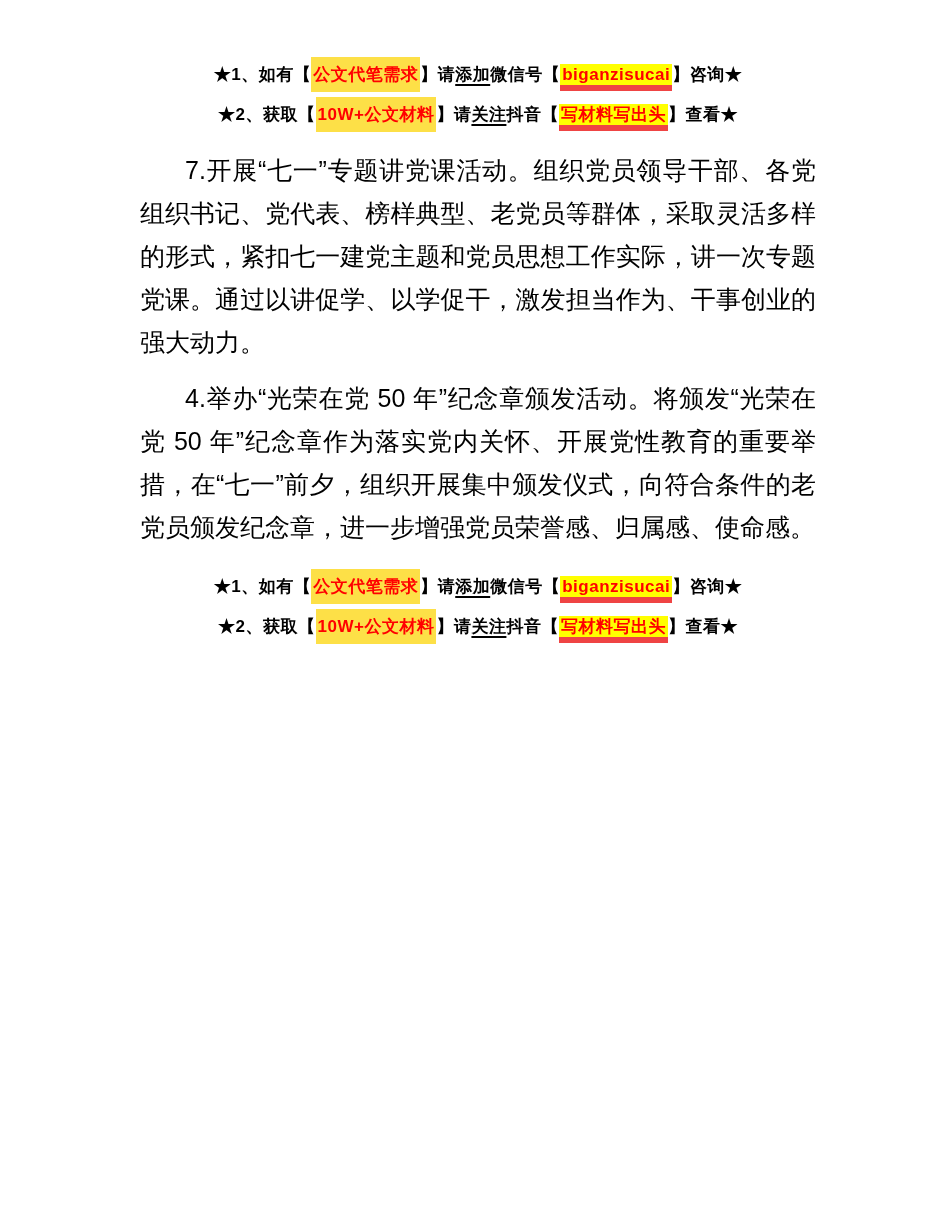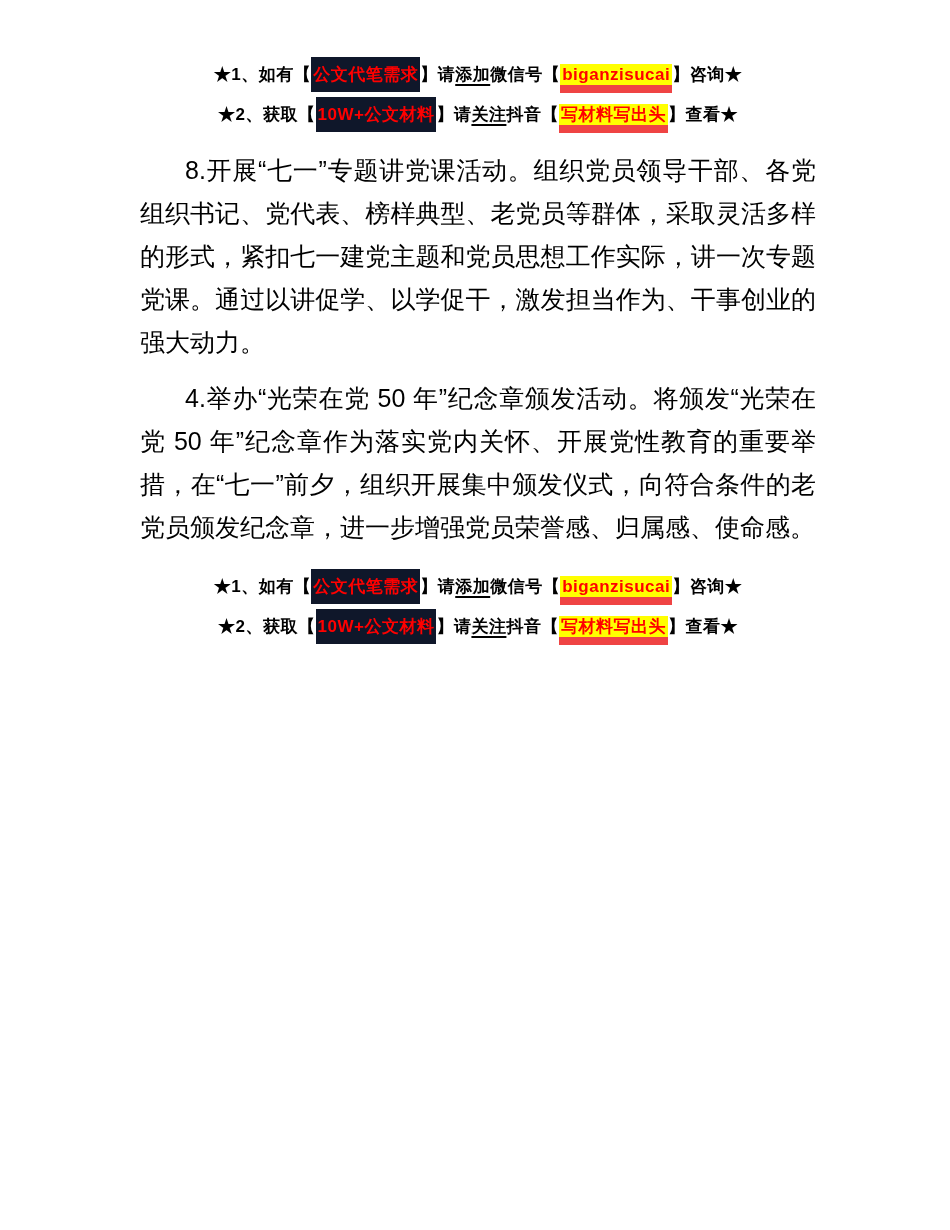--- a/index.html
+++ b/index.html
@@ -27,29 +27,29 @@
   .promo-header { margin-bottom: 14px; }
   .promo-footer { margin-top: 18px; }
   .promo-line {
     font-size: 17px;
     font-weight: bold;
     line-height: 40px;
     white-space: nowrap;
     letter-spacing: 0.5px;
   }
   .hl {
-    background: #0f172a;
+    background: #fde047;
     color: #FF0000;
     padding: 8px 2px;
   }
   .hl-u {
     background: #FFFF00;
     color: #FF0000;
     padding: 1px 2px;
-    border-bottom: 8px solid #ef4444;
+    border-bottom: 6px solid #ef4444;
   }
   .u {
     text-decoration: underline;
     text-decoration-thickness: 2px;
     text-underline-offset: 4px;
   }
   
   .content {
     width: 676px;
   }
@@ -72,21 +72,21 @@
   <div class="promo promo-header">
     <div class="promo-line">
       <span>★1、如有【</span><span class="hl">公文代笔需求</span><span>】请</span><span class="u">添加</span><span>微信号【</span><span class="hl-u">biganzisucai</span><span>】咨询★</span>
     </div>
     <div class="promo-line">
       <span>★2、获取【</span><span class="hl">10W+公文材料</span><span>】请</span><span class="u">关注</span><span>抖音【</span><span class="hl-u">写材料写出头</span><span>】查看★</span>
     </div>
   </div>
 
   <div class="content">
-    <p class="para indent">8.开展“七一”专题讲党课活动。组织党员领导干部、各党组织书记、党代表、榜样典型、老党员等群体，采取灵活多样的形式，紧扣七一建党主题和党员思想工作实际，讲一次专题党课。通过以讲促学、以学促干，激发担当作为、干事创业的强大动力。</p>
+    <p class="para indent">7.开展“七一”专题讲党课活动。组织党员领导干部、各党组织书记、党代表、榜样典型、老党员等群体，采取灵活多样的形式，紧扣七一建党主题和党员思想工作实际，讲一次专题党课。通过以讲促学、以学促干，激发担当作为、干事创业的强大动力。</p>
     <p class="para indent">4.举办“光荣在党 50 年”纪念章颁发活动。将颁发“光荣在党 50 年”纪念章作为落实党内关怀、开展党性教育的重要举措，在“七一”前夕，组织开展集中颁发仪式，向符合条件的老党员颁发纪念章，进一步增强党员荣誉感、归属感、使命感。</p>
   </div>
 
   <div class="promo promo-footer">
     <div class="promo-line">
       <span>★1、如有【</span><span class="hl">公文代笔需求</span><span>】请</span><span class="u">添加</span><span>微信号【</span><span class="hl-u">biganzisucai</span><span>】咨询★</span>
     </div>
     <div class="promo-line">
       <span>★2、获取【</span><span class="hl">10W+公文材料</span><span>】请</span><span class="u">关注</span><span>抖音【</span><span class="hl-u">写材料写出头</span><span>】查看★</span>
     </div>

